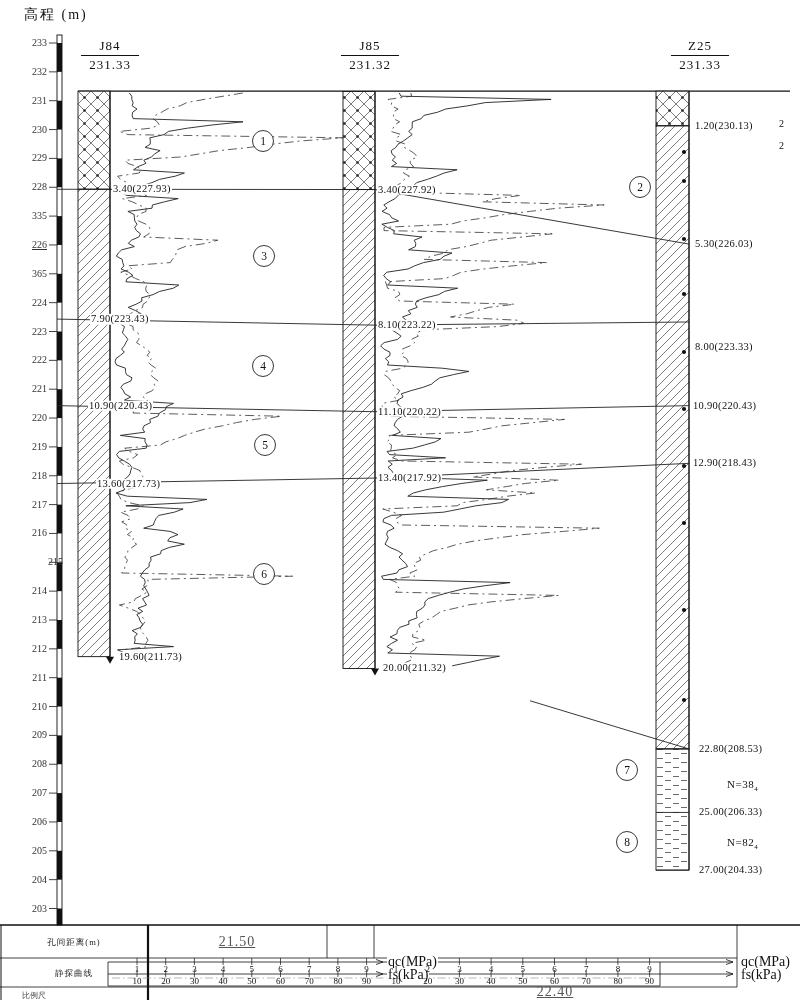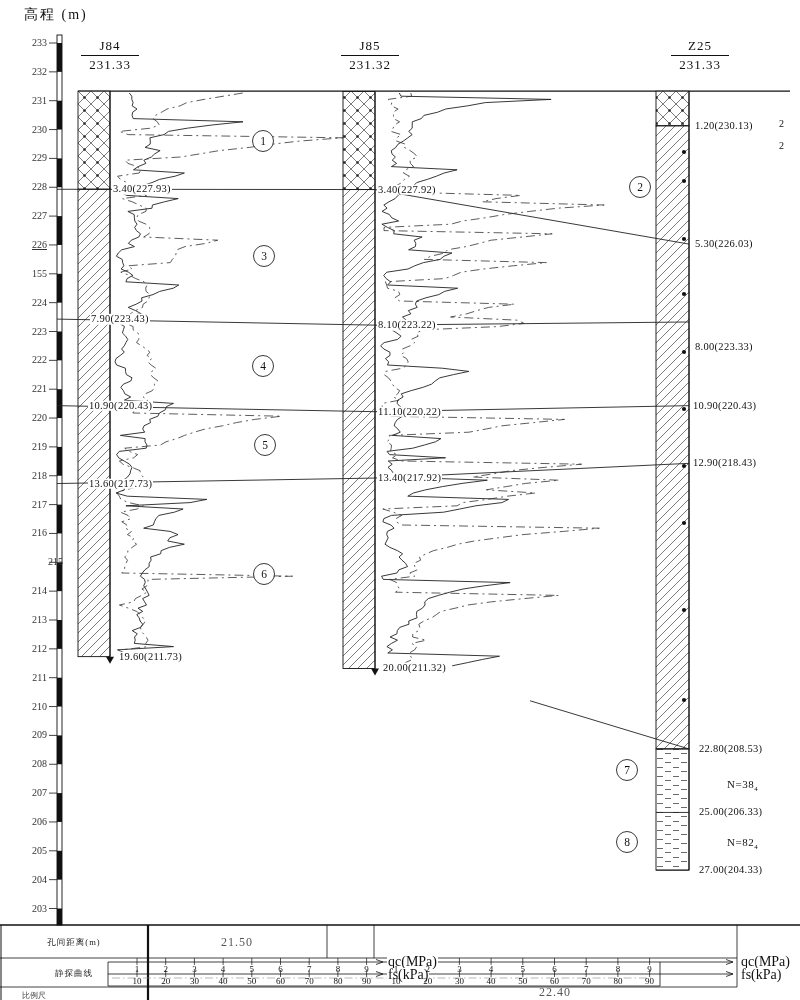--- a/index.html
+++ b/index.html
@@ -10,21 +10,21 @@
   .axis-title{left:24px;top:8px;font-size:14px;letter-spacing:2px;}
   .bh-header{position:absolute;top:38px;transform:translateX(-50%);text-align:center;
              font-size:13px;letter-spacing:1px;}
   .bh-line{border-top:1.3px solid #111;width:58px;margin:1px auto 1px auto;}
   .tick-lbl{font-size:10px;color:#333;transform:translate(-100%,-50%);}
   .bnd-lbl{font-size:10.5px;background:#fff;padding:0 1px;transform:translateY(-50%);letter-spacing:0.3px;}
   .spt-lbl{font-size:11px;background:#fff;padding:0 1px;transform:translateY(-50%);letter-spacing:0.5px;}
   .edge-lbl{font-size:10px;transform:translateY(-50%);}
   .tbl-num{font-size:9px;transform:translate(-50%,-50%);}
   .tbl-rowlbl{font-size:8.5px;color:#222;transform:translate(-50%,-50%);letter-spacing:1px;}
-  .tbl-span{font-size:12px;color:#555;transform:translate(-50%,-50%);letter-spacing:1px;}
+  .tbl-span{font-size:14px;color:#555;transform:translate(-50%,-50%);letter-spacing:1px;text-decoration:underline;}
   .qcfs-lbl{font-size:14px;background:#fff;padding:0 1px;transform:translateY(-50%);}
   .corner-lbl{font-size:8px;color:#444;}
   sub{font-size:7px;}
 </style>
 </head>
 <body>
 
 <div id="stage">
   <svg id="svg-canvas" width="800" height="1000" viewBox="0 0 800 1000">
       <defs>
@@ -224,23 +224,23 @@
     <div>231.33</div>
   </div>
 
   <div id="labels">
       <div class="lbl tick-lbl" style="left: 47px; top: 43px;">233</div>
       <div class="lbl tick-lbl" style="left: 47px; top: 71.85px;">232</div>
       <div class="lbl tick-lbl" style="left: 47px; top: 100.7px;">231</div>
       <div class="lbl tick-lbl" style="left: 47px; top: 129.55px;">230</div>
       <div class="lbl tick-lbl" style="left: 47px; top: 158.4px;">229</div>
       <div class="lbl tick-lbl" style="left: 47px; top: 187.25px;">228</div>
-      <div class="lbl tick-lbl" style="left: 47px; top: 216.1px;">227</div>
+      <div class="lbl tick-lbl" style="left: 47px; top: 216.1px;">335</div>
       <div class="lbl tick-lbl" style="left: 47px; top: 244.95px; text-decoration: underline;">226</div>
-      <div class="lbl tick-lbl" style="left: 47px; top: 273.8px;">155</div>
+      <div class="lbl tick-lbl" style="left: 47px; top: 273.8px;">365</div>
       <div class="lbl tick-lbl" style="left: 47px; top: 302.65px;">224</div>
       <div class="lbl tick-lbl" style="left: 47px; top: 331.5px;">223</div>
       <div class="lbl tick-lbl" style="left: 47px; top: 360.35px;">222</div>
       <div class="lbl tick-lbl" style="left: 47px; top: 389.2px;">221</div>
       <div class="lbl tick-lbl" style="left: 47px; top: 418.05px;">220</div>
       <div class="lbl tick-lbl" style="left: 47px; top: 446.9px;">219</div>
       <div class="lbl tick-lbl" style="left: 47px; top: 475.75px;">218</div>
       <div class="lbl tick-lbl" style="left: 47px; top: 504.6px;">217</div>
       <div class="lbl tick-lbl" style="left: 47px; top: 533.45px;">216</div>
       <div class="lbl tick-lbl" style="left: 63px; top: 562.3px;">215</div>
@@ -252,21 +252,21 @@
       <div class="lbl tick-lbl" style="left: 47px; top: 735.4px;">209</div>
       <div class="lbl tick-lbl" style="left: 47px; top: 764.25px; font-family: Liberation Serif, serif;">208</div>
       <div class="lbl tick-lbl" style="left: 47px; top: 793.1px;">207</div>
       <div class="lbl tick-lbl" style="left: 47px; top: 821.95px;">206</div>
       <div class="lbl tick-lbl" style="left: 47px; top: 850.8px;">205</div>
       <div class="lbl tick-lbl" style="left: 47px; top: 879.65px;">204</div>
       <div class="lbl tick-lbl" style="left: 47px; top: 908.5px;">203</div>
       <div class="lbl bnd-lbl" style="left: 112px; top: 189.269px;">3.40(227.93)</div>
       <div class="lbl bnd-lbl" style="left: 90px; top: 319.094px;">7.90(223.43)</div>
       <div class="lbl bnd-lbl" style="left: 88px; top: 405.644px;">10.90(220.43)</div>
-      <div class="lbl bnd-lbl" style="left: 88px; top: 483.539px;">13.60(217.73)</div>
+      <div class="lbl bnd-lbl" style="left: 96px; top: 483.539px;">13.60(217.73)</div>
       <div class="lbl bnd-lbl" style="left: 118px; top: 656.639px;">19.60(211.73)</div>
       <div class="lbl bnd-lbl" style="left: 377px; top: 189.558px;">3.40(227.92)</div>
       <div class="lbl bnd-lbl" style="left: 377px; top: 325.153px;">8.10(223.22)</div>
       <div class="lbl bnd-lbl" style="left: 377px; top: 411.703px;">11.10(220.22)</div>
       <div class="lbl bnd-lbl" style="left: 377px; top: 478.058px;">13.40(217.92)</div>
       <div class="lbl bnd-lbl" style="left: 382px; top: 668.468px;">20.00(211.32)</div>
       <div class="lbl bnd-lbl" style="left: 694px; top: 125.799px;">1.20(230.13)</div>
       <div class="lbl bnd-lbl" style="left: 694px; top: 244.084px;">5.30(226.03)</div>
       <div class="lbl bnd-lbl" style="left: 694px; top: 321.979px; margin-top: 25px;">8.00(223.33)</div>
       <div class="lbl bnd-lbl" style="left: 692px; top: 405.644px;">10.90(220.43)</div>

